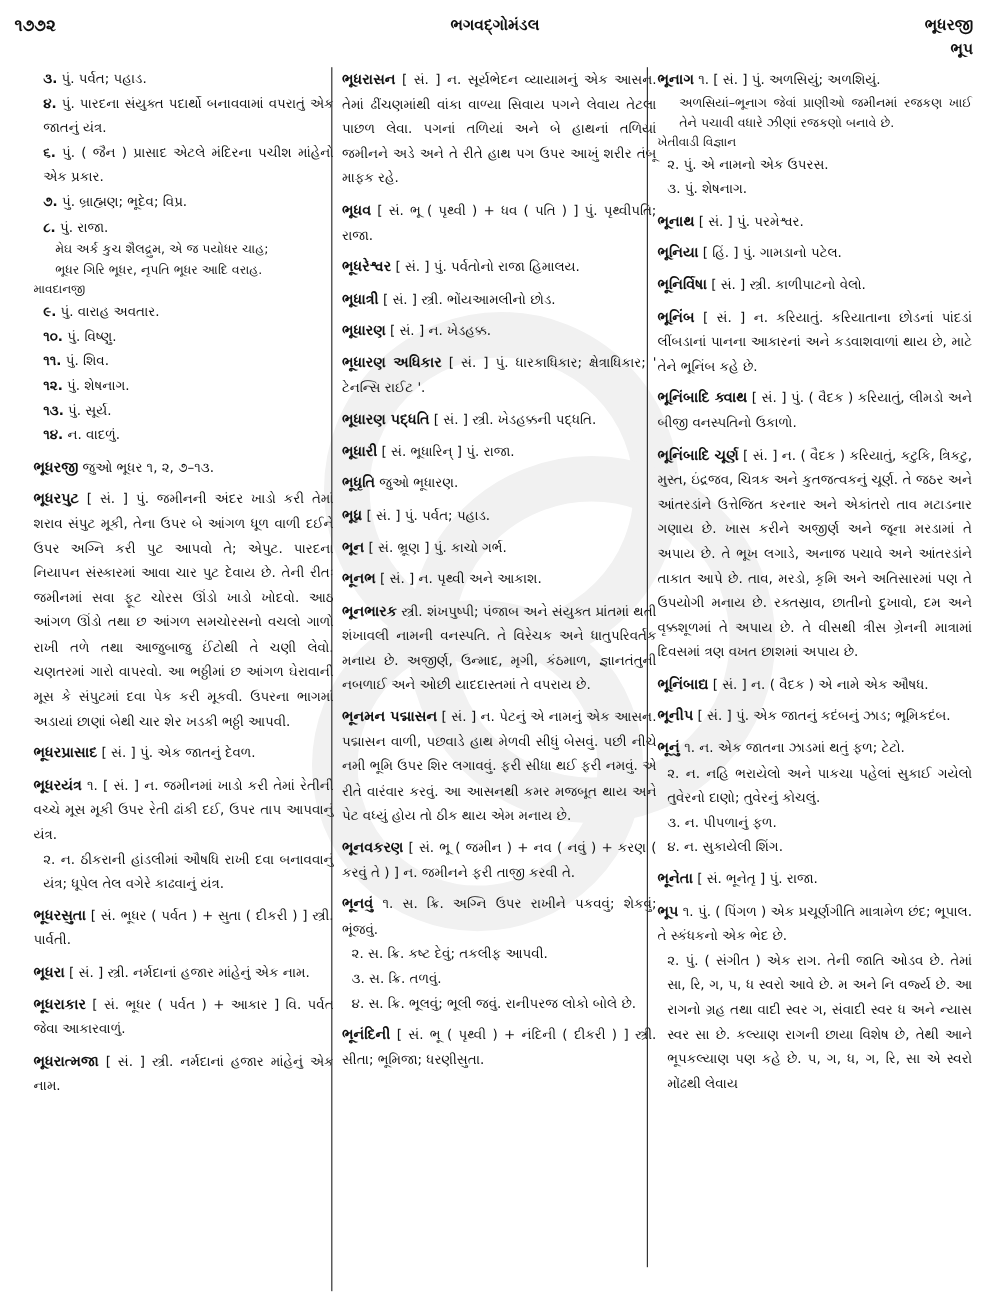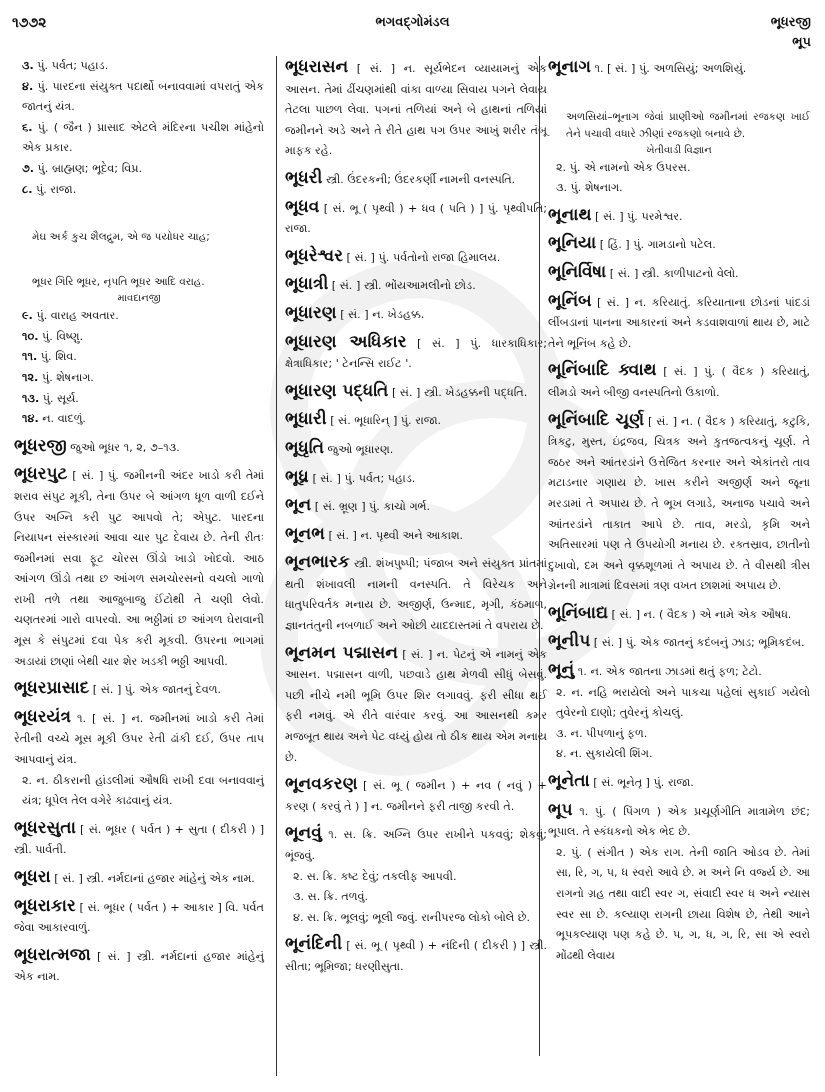--- a/index.html
+++ b/index.html
@@ -6,29 +6,29 @@
   body { width:825px; height:1092px; position:relative; overflow:hidden;
          font-family:"DejaVu Sans", sans-serif; color:#111; }
   .watermark { position:absolute; left:250px; top:200px; width:340px; height:560px; pointer-events:none; }
   .watermark .ring { position:absolute; border:38px solid #f1f1f1; border-radius:50%; }
   .hdr { position:absolute; top:12px; left:0; width:825px; height:40px; }
   .hdr .pg { position:absolute; left:12px; top:2px; font-weight:bold; font-size:14px; }
   .hdr .title { position:absolute; left:0; width:825px; text-align:center; top:2px; font-weight:bold; font-size:13px; }
   .hdr .gw1 { position:absolute; right:14px; top:2px; font-weight:bold; font-size:13px; }
   .hdr .gw2 { position:absolute; right:14px; top:22px; font-weight:bold; font-size:13px; }
   .col { position:absolute; top:56px; font-size:11.2px; line-height:20.6px; }
-  .col1 { left:14px; width:250px; }
+  .col1 { left:28px; width:250px; }
   .col2 { left:276px; width:262px; border-left:1.5px solid #333; padding-left:8px; height:1020px; }
   .col3 { left:539px; width:262px; border-left:1.5px solid #333; padding-left:8px; height:1000px; }
   .entry { margin-bottom:5px; text-align:justify; }
-  .hw { font-weight:bold; font-size:17px; }
+  .hw { font-weight:bold; font-size:12px; }
   .sense { display:block; padding-left:8px; }
   .num { font-weight:bold; }
-  .quote { display:block; padding-left:18px; font-size:10.5px; line-height:17px;margin-top:28px; }
-  .src { display:block; text-align:center; font-size:10px; line-height:16px; }
+  .quote { display:block; padding-left:18px; font-size:10.5px; line-height:17px; }
+  .src { display:block; text-align:left; font-size:10px; line-height:16px; }
 </style>
 </head>
 <body>
 
 <div class="watermark">
   <div class="ring" style="left:20px;top:60px;width:220px;height:220px;"></div>
   <div class="ring" style="left:90px;top:180px;width:230px;height:230px;"></div>
   <div class="ring" style="left:10px;top:300px;width:200px;height:200px;"></div>
 </div>
 
@@ -60,21 +60,20 @@
     <div class="entry"><span class="hw">ભૂધરપુટ</span> <span>[ સં. ] પું. જમીનની અંદર ખાડો કરી તેમાં શરાવ સંપુટ મૂકી, તેના ઉપર બે આંગળ ધૂળ વાળી દઈને ઉપર અગ્નિ કરી પુટ આપવો તે; એપુટ. પારદના નિયાપન સંસ્કારમાં આવા ચાર પુટ દેવાય છે. તેની રીતઃ જમીનમાં સવા ફૂટ ચોરસ ઊંડો ખાડો ખોદવો. આઠ આંગળ ઊંડો તથા છ આંગળ સમચોરસનો વચલો ગાળો રાખી તળે તથા આજુબાજુ ઈંટોથી તે ચણી લેવો. ચણતરમાં ગારો વાપરવો. આ ભઠ્ઠીમાં છ આંગળ ઘેરાવાની મૂસ કે સંપુટમાં દવા પેક કરી મૂકવી. ઉપરના ભાગમાં અડાયાં છાણાં બેથી ચાર શેર ખડકી ભઠ્ઠી આપવી.</span></div>
     <div class="entry"><span class="hw">ભૂધરપ્રાસાદ</span> <span>[ સં. ] પું. એક જાતનું દેવળ.</span></div>
     <div class="entry"><span class="hw">ભૂધરયંત્ર</span> <span>૧. [ સં. ] ન. જમીનમાં ખાડો કરી તેમાં રેતીની વચ્ચે મૂસ મૂકી ઉપર રેતી ઢાંકી દઈ, ઉપર તાપ આપવાનું યંત્ર.</span><span class="sense">૨. ન. ઠીકરાની હાંડલીમાં ઔષધિ રાખી દવા બનાવવાનું યંત્ર; ધૂપેલ તેલ વગેરે કાઢવાનું યંત્ર.</span></div>
     <div class="entry"><span class="hw">ભૂધરસુતા</span> <span>[ સં. ભૂધર ( પર્વત ) + સુતા ( દીકરી ) ] સ્ત્રી. પાર્વતી.</span></div>
     <div class="entry"><span class="hw">ભૂધરા</span> <span>[ સં. ] સ્ત્રી. નર્મદાનાં હજાર માંહેનું એક નામ.</span></div>
     <div class="entry"><span class="hw">ભૂધરાકાર</span> <span>[ સં. ભૂધર ( પર્વત ) + આકાર ] વિ. પર્વત જેવા આકારવાળું.</span></div>
     <div class="entry"><span class="hw">ભૂધરાત્મજા</span> <span>[ સં. ] સ્ત્રી. નર્મદાનાં હજાર માંહેનું એક નામ.</span></div>
   </div>
 <div class="col col2" id="col1">
     <div class="entry"><span class="hw">ભૂધરાસન</span> <span>[ સં. ] ન. સૂર્યભેદન વ્યાયામનું એક આસન. તેમાં ઢીંચણમાંથી વાંકા વાળ્યા સિવાય પગને લેવાય તેટલા પાછળ લેવા. પગનાં તળિયાં અને બે હાથનાં તળિયાં જમીનને અડે અને તે રીતે હાથ પગ ઉપર આખું શરીર તંબૂ માફક રહે.</span></div>
-    <div class="entry"><span class="hw">ભૂધરી</span> <span>સ્ત્રી. ઉંદરકની; ઉંદરકર્ણી નામની વનસ્પતિ.</span></div>
     <div class="entry"><span class="hw">ભૂધવ</span> <span>[ સં. ભૂ ( પૃથ્વી ) + ધવ ( પતિ ) ] પું. પૃથ્વીપતિ; રાજા.</span></div>
     <div class="entry"><span class="hw">ભૂધરેશ્વર</span> <span>[ સં. ] પું. પર્વતોનો રાજા હિમાલય.</span></div>
     <div class="entry"><span class="hw">ભૂધાત્રી</span> <span>[ સં. ] સ્ત્રી. ભોંયઆમલીનો છોડ.</span></div>
     <div class="entry"><span class="hw">ભૂધારણ</span> <span>[ સં. ] ન. ખેડહક્ક.</span></div>
     <div class="entry"><span class="hw">ભૂધારણ અધિકાર</span> <span>[ સં. ] પું. ધારકાધિકાર; ક્ષેત્રાધિકાર; ' ટેનન્સિ રાઈટ '.</span></div>
     <div class="entry"><span class="hw">ભૂધારણ પદ્ધતિ</span> <span>[ સં. ] સ્ત્રી. ખેડહક્કની પદ્ધતિ.</span></div>
     <div class="entry"><span class="hw">ભૂધારી</span> <span>[ સં. ભૂધારિન્ ] પું. રાજા.</span></div>
     <div class="entry"><span class="hw">ભૂધૃતિ</span> <span>જુઓ ભૂધારણ.</span></div>
     <div class="entry"><span class="hw">ભૂધ્ર</span> <span>[ સં. ] પું. પર્વત; પહાડ.</span></div>
     <div class="entry"><span class="hw">ભૂન</span> <span>[ સં. ભ્રૂણ ] પું. કાચો ગર્ભ.</span></div>

